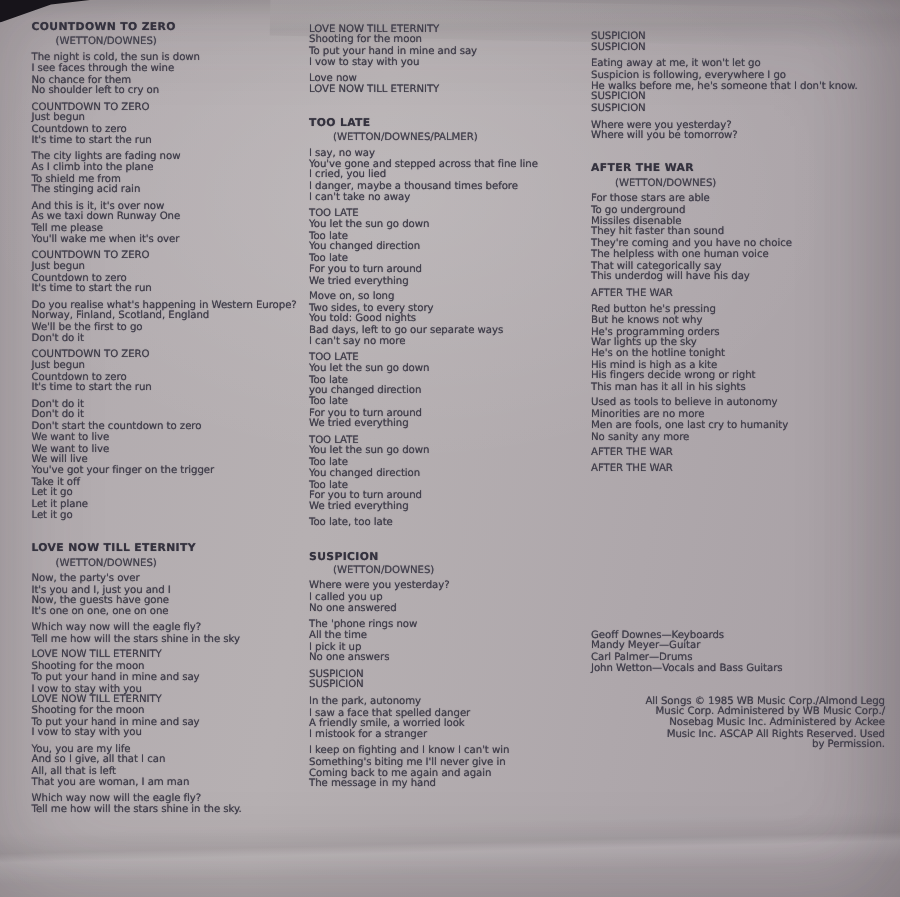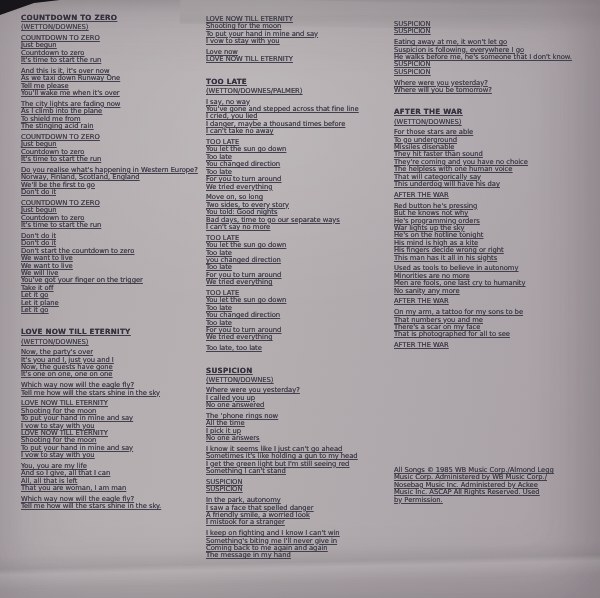--- a/index.html
+++ b/index.html
@@ -29,63 +29,68 @@
   }
   #corner-wedge{
     position:absolute;left:0;top:0;width:60px;height:16px;
     background:#17141a;
     clip-path:polygon(0 0, 60px 0, 34px 3px, 0 15px);
   }
   .col{
     position:absolute;color:#413f4b;
     font-size:6.8px;line-height:7.4px;letter-spacing:-0.05px;
     text-shadow:0 0 0.5px rgba(62,60,74,0.85);
-    text-decoration:underline;
   }
   #col-1{left:21px;top:14px;width:182px;}
   #col-2{left:206px;top:16px;width:182px;}
   #col-3{left:394px;top:21px;width:196px;}
   .song-title{
     font-weight:bold;font-size:7.2px;letter-spacing:0.25px;
     color:#34323e;margin:14px 0 3px 0;white-space:nowrap;
   }
   .col > .song-title:first-child{margin-top:0;}
-  .song-credit{margin:0 0 3px 0;white-space:nowrap;color:#45434f;}
+  .song-credit{margin:0 0 3px 16px;white-space:nowrap;color:#45434f;}
   .stanza{margin:0 0 3.4px 0;}
   .line{white-space:nowrap;}
-  .copyright-block{margin-top:14px;}
+  .copyright-block{margin-top:14px;text-align:right;}
 </style>
 </head>
 <body>
 
 <div id="sheet">
   <div id="crease-top" class="crease"></div>
   <div id="crease-bottom" class="crease"></div>
   <div id="corner-wedge"></div>
 
   <div id="col-1" class="col">
       <div class="song-title">COUNTDOWN TO ZERO</div>
       <div class="song-credit">(WETTON/DOWNES)</div>
       <div class="stanza">
+        <div class="line">The night is cold, the sun is down</div>
+        <div class="line">I see faces through the wine</div>
+        <div class="line">No chance for them</div>
+        <div class="line">No shoulder left to cry on</div>
+      </div>
+      <div class="stanza">
         <div class="line">COUNTDOWN TO ZERO</div>
         <div class="line">Just begun</div>
         <div class="line">Countdown to zero</div>
         <div class="line">It's time to start the run</div>
       </div>
       <div class="stanza">
+        <div class="line">The city lights are fading now</div>
+        <div class="line">As I climb into the plane</div>
+        <div class="line">To shield me from</div>
+        <div class="line">The stinging acid rain</div>
+      </div>
+      <div class="stanza">
         <div class="line">And this is it, it's over now</div>
         <div class="line">As we taxi down Runway One</div>
         <div class="line">Tell me please</div>
         <div class="line">You'll wake me when it's over</div>
-      </div>
-      <div class="stanza">
-        <div class="line">The city lights are fading now</div>
-        <div class="line">As I climb into the plane</div>
-        <div class="line">To shield me from</div>
-        <div class="line">The stinging acid rain</div>
       </div>
       <div class="stanza">
         <div class="line">COUNTDOWN TO ZERO</div>
         <div class="line">Just begun</div>
         <div class="line">Countdown to zero</div>
         <div class="line">It's time to start the run</div>
       </div>
       <div class="stanza">
         <div class="line">Do you realise what's happening in Western Europe?</div>
         <div class="line">Norway, Finland, Scotland, England</div>
@@ -170,21 +175,21 @@
         <div class="line">Too late</div>
         <div class="line">You changed direction</div>
         <div class="line">Too late</div>
         <div class="line">For you to turn around</div>
         <div class="line">We tried everything</div>
       </div>
       <div class="stanza">
         <div class="line">Move on, so long</div>
         <div class="line">Two sides, to every story</div>
         <div class="line">You told: Good nights</div>
-        <div class="line">Bad days, time to go our separate ways</div>
+        <div class="line">Bad days, left to go our separate ways</div>
         <div class="line">I can't say no more</div>
       </div>
       <div class="stanza">
         <div class="line">TOO LATE</div>
         <div class="line">You let the sun go down</div>
         <div class="line">Too late</div>
         <div class="line">you changed direction</div>
         <div class="line">Too late</div>
         <div class="line">For you to turn around</div>
         <div class="line">We tried everything</div>
@@ -206,26 +211,20 @@
       <div class="stanza">
         <div class="line">Where were you yesterday?</div>
         <div class="line">I called you up</div>
         <div class="line">No one answered</div>
       </div>
       <div class="stanza">
         <div class="line">The 'phone rings now</div>
         <div class="line">All the time</div>
         <div class="line">I pick it up</div>
         <div class="line">No one answers</div>
-      </div>
-      <div class="stanza">
-        <div class="line">I know it seems like I just can't go ahead</div>
-        <div class="line">Sometimes it's like holding a gun to my head</div>
-        <div class="line">I get the green light but I'm still seeing red</div>
-        <div class="line">Something I can't stand</div>
       </div>
       <div class="stanza">
         <div class="line">SUSPICION</div>
         <div class="line">SUSPICION</div>
       </div>
       <div class="stanza">
         <div class="line">In the park, autonomy</div>
         <div class="line">I saw a face that spelled danger</div>
         <div class="line">A friendly smile, a worried look</div>
         <div class="line">I mistook for a stranger</div>
@@ -281,29 +280,29 @@
       <div class="stanza">
         <div class="line">Used as tools to believe in autonomy</div>
         <div class="line">Minorities are no more</div>
         <div class="line">Men are fools, one last cry to humanity</div>
         <div class="line">No sanity any more</div>
       </div>
       <div class="stanza">
         <div class="line">AFTER THE WAR</div>
       </div>
       <div class="stanza">
-        <div class="line">On my arm, a tattoo for my sons to be</div>
-        <div class="line">That numbers you and me</div>
-        <div class="line">There's a scar on my face</div>
-        <div class="line">That is photographed for all to see</div>
-      </div>
-      <div class="stanza">
         <div class="line">AFTER THE WAR</div>
       </div>
       <div class="spacer" style="height: 100px;"></div>
+      <div class="stanza credits-block">
+        <div class="line">Geoff Downes—Keyboards</div>
+        <div class="line">Mandy Meyer—Guitar</div>
+        <div class="line">Carl Palmer—Drums</div>
+        <div class="line">John Wetton—Vocals and Bass Guitars</div>
+      </div>
       <div class="stanza copyright-block">
         <div class="line">All Songs © 1985 WB Music Corp./Almond Legg</div>
         <div class="line">Music Corp. Administered by WB Music Corp./</div>
         <div class="line">Nosebag Music Inc. Administered by Ackee</div>
         <div class="line">Music Inc. ASCAP All Rights Reserved. Used</div>
         <div class="line">by Permission.</div>
       </div>
     </div>
 </div>
 

